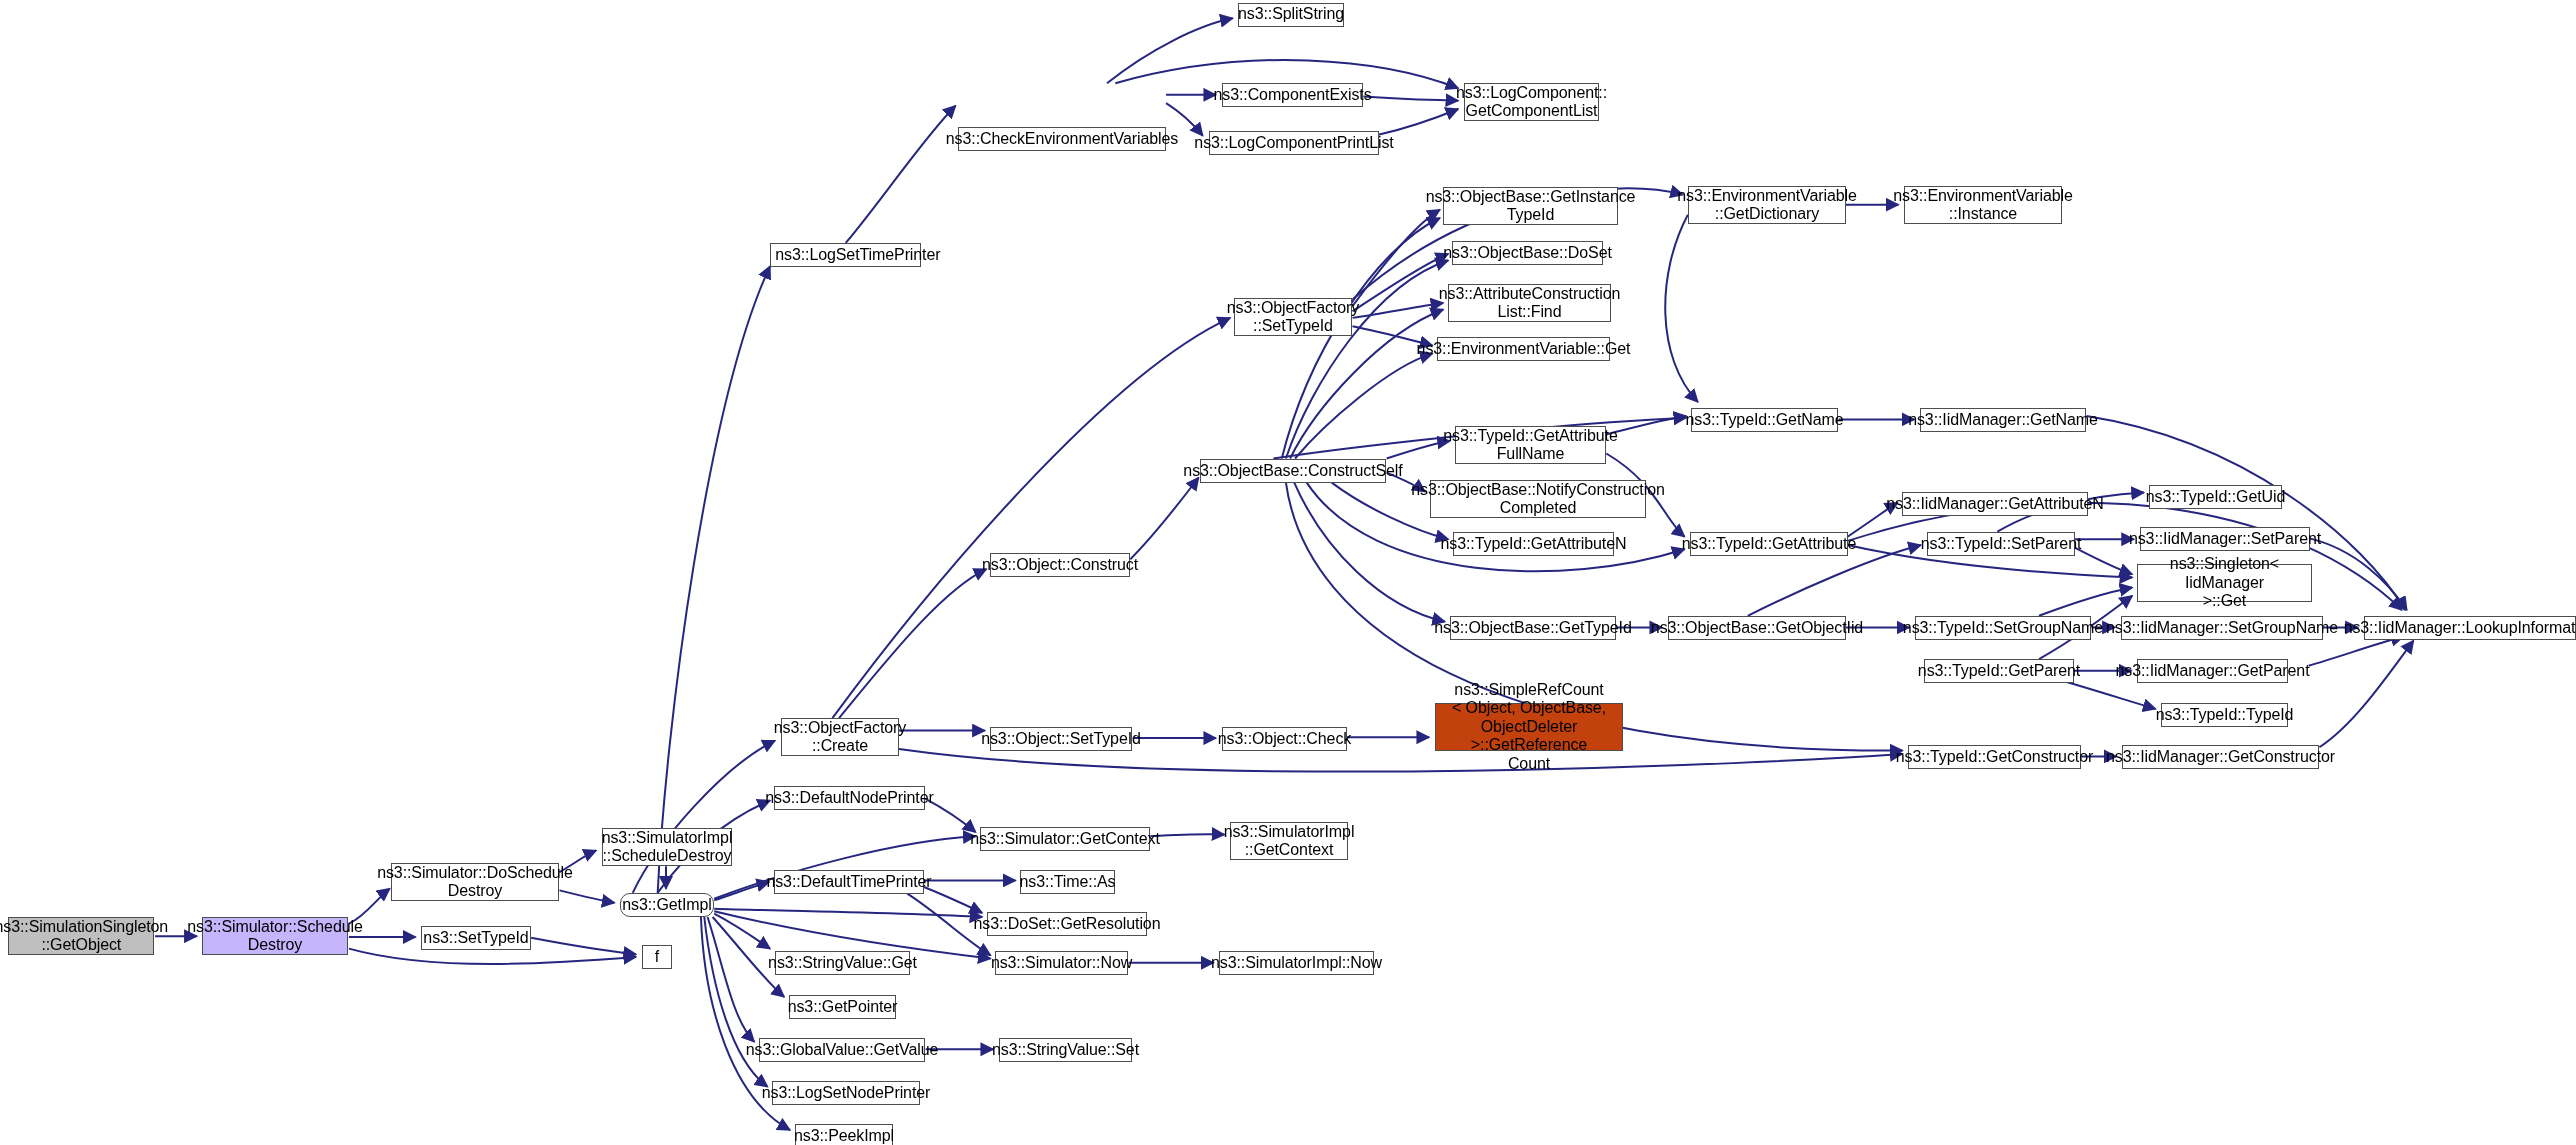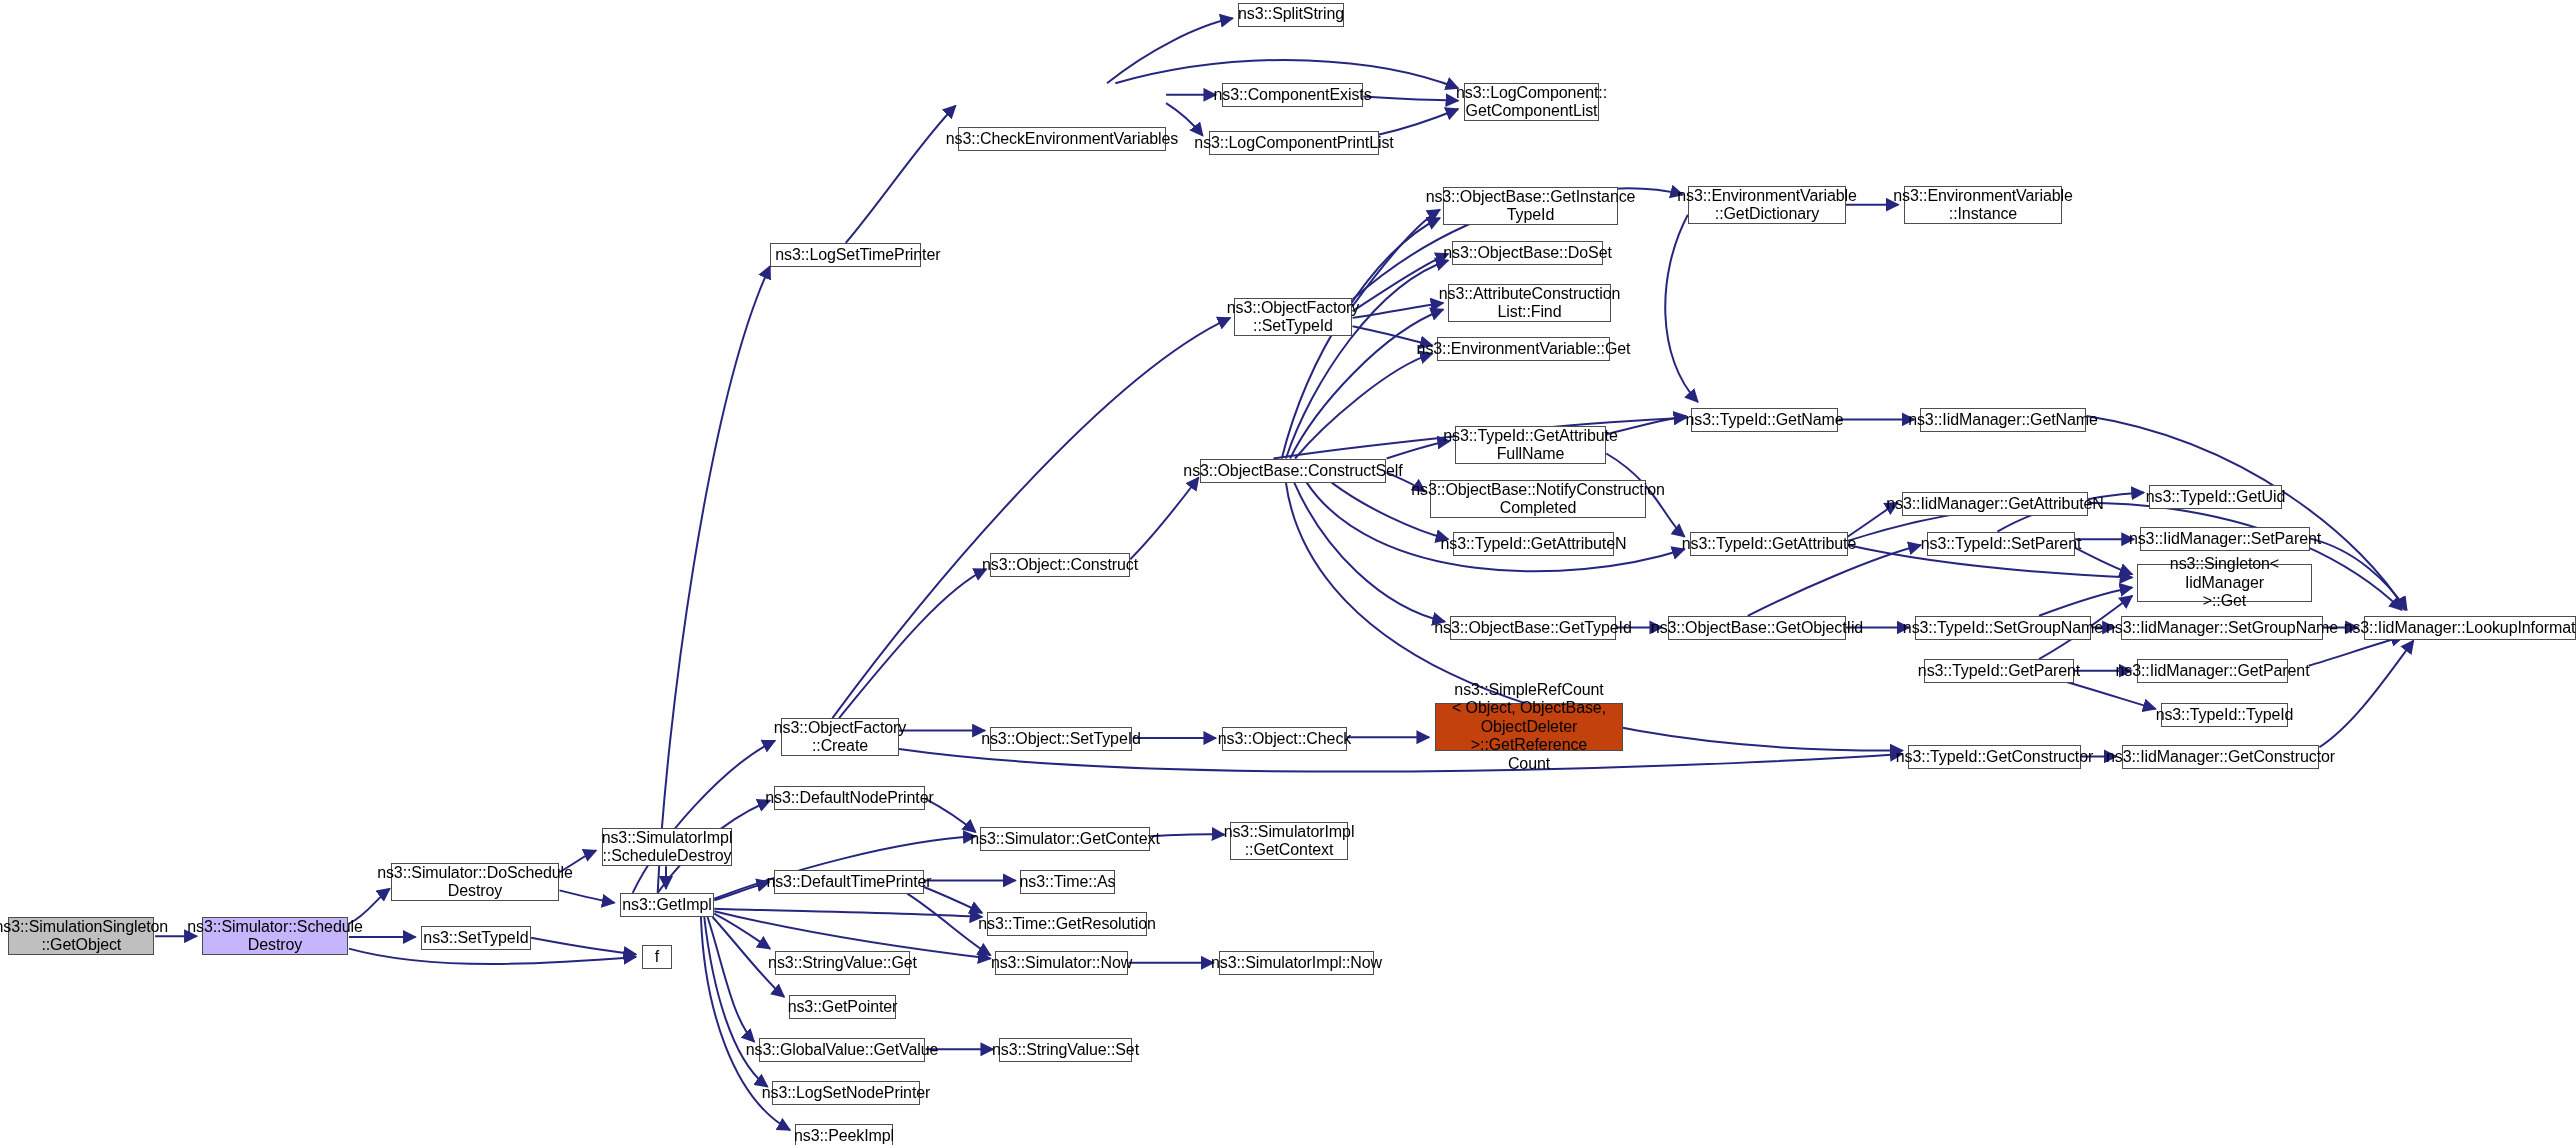--- a/index.html
+++ b/index.html
@@ -143,21 +143,21 @@
       <div class="node root" style="left: 8.3px; top: 917px; width: 146px; height: 38px; border-color: rgb(77, 77, 77); background: rgb(191, 191, 191); color: rgb(0, 0, 0);">ns3::SimulationSingleton
 ::GetObject</div>
       <div class="node" style="left: 202px; top: 917px; width: 146px; height: 38px; border-color: rgb(77, 77, 77); background: #c4b5fd; color: rgb(0, 0, 0);">ns3::Simulator::Schedule
 Destroy</div>
       <div class="node" style="left: 391px; top: 863px; width: 168px; height: 38px; border-color: rgb(77, 77, 77); background: rgb(255, 255, 255); color: rgb(0, 0, 0);">ns3::Simulator::DoSchedule
 Destroy</div>
       <div class="node" style="left: 421px; top: 926px; width: 110px; height: 24px; border-color: rgb(77, 77, 77); background: rgb(255, 255, 255); color: rgb(0, 0, 0);">ns3::SetTypeId</div>
       <div class="node" style="left: 642px; top: 945px; width: 30px; height: 24px; border-color: rgb(77, 77, 77); background: rgb(255, 255, 255); color: rgb(0, 0, 0);">f</div>
       <div class="node" style="left: 602px; top: 828px; width: 130px; height: 38px; border-color: rgb(77, 77, 77); background: rgb(255, 255, 255); color: rgb(0, 0, 0);">ns3::SimulatorImpl
 ::ScheduleDestroy</div>
-      <div class="node" style="left: 620px; top: 893px; width: 94px; height: 24px; border-color: rgb(77, 77, 77); background: rgb(255, 255, 255); color: rgb(0, 0, 0);">ns3::GetImpl</div>
+      <div class="node" style="left: 620px; top: 893px; width: 94px; height: 24px; border-color: rgb(77, 77, 77); background: rgb(255, 255, 255); color: rgb(0, 0, 0); border-radius: 10px;">ns3::GetImpl</div>
       <div class="node" style="left: 770px; top: 243px; width: 151px; height: 24px; border-color: rgb(77, 77, 77); background: rgb(255, 255, 255); color: rgb(0, 0, 0); padding-left: 28px;">ns3::LogSetTimePrinter</div>
       <div class="node" style="left: 958px; top: 83px; width: 208px; height: 24px; border-color: rgb(77, 77, 77); background: rgb(255, 255, 255); color: rgb(0, 0, 0); margin-top: 44px;">ns3::CheckEnvironmentVariables</div>
       <div class="node" style="left: 1238px; top: 2.5px; width: 106px; height: 24px; border-color: rgb(77, 77, 77); background: rgb(255, 255, 255); color: rgb(0, 0, 0);">ns3::SplitString</div>
       <div class="node" style="left: 1222px; top: 83px; width: 141px; height: 24px; border-color: rgb(77, 77, 77); background: rgb(255, 255, 255); color: rgb(0, 0, 0);">ns3::ComponentExists</div>
       <div class="node" style="left: 1209px; top: 131px; width: 170px; height: 24px; border-color: rgb(77, 77, 77); background: rgb(255, 255, 255); color: rgb(0, 0, 0);">ns3::LogComponentPrintList</div>
       <div class="node" style="left: 1464px; top: 83px; width: 135px; height: 38px; border-color: rgb(77, 77, 77); background: rgb(255, 255, 255); color: rgb(0, 0, 0);">ns3::LogComponent::
 GetComponentList</div>
       <div class="node" style="left: 1688px; top: 186px; width: 158px; height: 38px; border-color: rgb(77, 77, 77); background: rgb(255, 255, 255); color: rgb(0, 0, 0);">ns3::EnvironmentVariable
 ::GetDictionary</div>
       <div class="node" style="left: 1904px; top: 186px; width: 158px; height: 38px; border-color: rgb(77, 77, 77); background: rgb(255, 255, 255); color: rgb(0, 0, 0);">ns3::EnvironmentVariable
@@ -203,21 +203,21 @@
       <div class="node" style="left: 1435px; top: 703px; width: 188px; height: 48px; border-color: rgb(77, 77, 77); background: #c2410c; color: rgb(0, 0, 0);">ns3::SimpleRefCount
 &lt; Object, ObjectBase,
 ObjectDeleter &gt;::GetReference
 Count</div>
       <div class="node" style="left: 774px; top: 786px; width: 151px; height: 24px; border-color: rgb(77, 77, 77); background: rgb(255, 255, 255); color: rgb(0, 0, 0);">ns3::DefaultNodePrinter</div>
       <div class="node" style="left: 980px; top: 827px; width: 170px; height: 24px; border-color: rgb(77, 77, 77); background: rgb(255, 255, 255); color: rgb(0, 0, 0);">ns3::Simulator::GetContext</div>
       <div class="node" style="left: 1230px; top: 822px; width: 118px; height: 38px; border-color: rgb(77, 77, 77); background: rgb(255, 255, 255); color: rgb(0, 0, 0);">ns3::SimulatorImpl
 ::GetContext</div>
       <div class="node" style="left: 774px; top: 870px; width: 150px; height: 24px; border-color: rgb(77, 77, 77); background: rgb(255, 255, 255); color: rgb(0, 0, 0);">ns3::DefaultTimePrinter</div>
       <div class="node" style="left: 1020px; top: 870px; width: 95px; height: 24px; border-color: rgb(77, 77, 77); background: rgb(255, 255, 255); color: rgb(0, 0, 0);">ns3::Time::As</div>
-      <div class="node" style="left: 987px; top: 912px; width: 160px; height: 24px; border-color: rgb(77, 77, 77); background: rgb(255, 255, 255); color: rgb(0, 0, 0);">ns3::Time::GetResolution</div>
+      <div class="node" style="left: 987px; top: 912px; width: 160px; height: 24px; border-color: rgb(77, 77, 77); background: rgb(255, 255, 255); color: rgb(0, 0, 0);">ns3::DoSet::GetResolution</div>
       <div class="node" style="left: 775px; top: 951px; width: 135px; height: 24px; border-color: rgb(77, 77, 77); background: rgb(255, 255, 255); color: rgb(0, 0, 0);">ns3::StringValue::Get</div>
       <div class="node" style="left: 995px; top: 951px; width: 133px; height: 24px; border-color: rgb(77, 77, 77); background: rgb(255, 255, 255); color: rgb(0, 0, 0);">ns3::Simulator::Now</div>
       <div class="node" style="left: 1219px; top: 951px; width: 155px; height: 24px; border-color: rgb(77, 77, 77); background: rgb(255, 255, 255); color: rgb(0, 0, 0);">ns3::SimulatorImpl::Now</div>
       <div class="node" style="left: 789px; top: 995px; width: 107px; height: 24px; border-color: rgb(77, 77, 77); background: rgb(255, 255, 255); color: rgb(0, 0, 0);">ns3::GetPointer</div>
       <div class="node" style="left: 759px; top: 1038px; width: 166px; height: 24px; border-color: rgb(77, 77, 77); background: rgb(255, 255, 255); color: rgb(0, 0, 0);">ns3::GlobalValue::GetValue</div>
       <div class="node" style="left: 999px; top: 1038px; width: 133px; height: 24px; border-color: rgb(77, 77, 77); background: rgb(255, 255, 255); color: rgb(0, 0, 0);">ns3::StringValue::Set</div>
       <div class="node" style="left: 772px; top: 1081px; width: 148px; height: 24px; border-color: rgb(77, 77, 77); background: rgb(255, 255, 255); color: rgb(0, 0, 0);">ns3::LogSetNodePrinter</div>
       <div class="node" style="left: 795px; top: 1124px; width: 98px; height: 24px; border-color: rgb(77, 77, 77); background: rgb(255, 255, 255); color: rgb(0, 0, 0);">ns3::PeekImpl</div>
     </div>
 </div>

